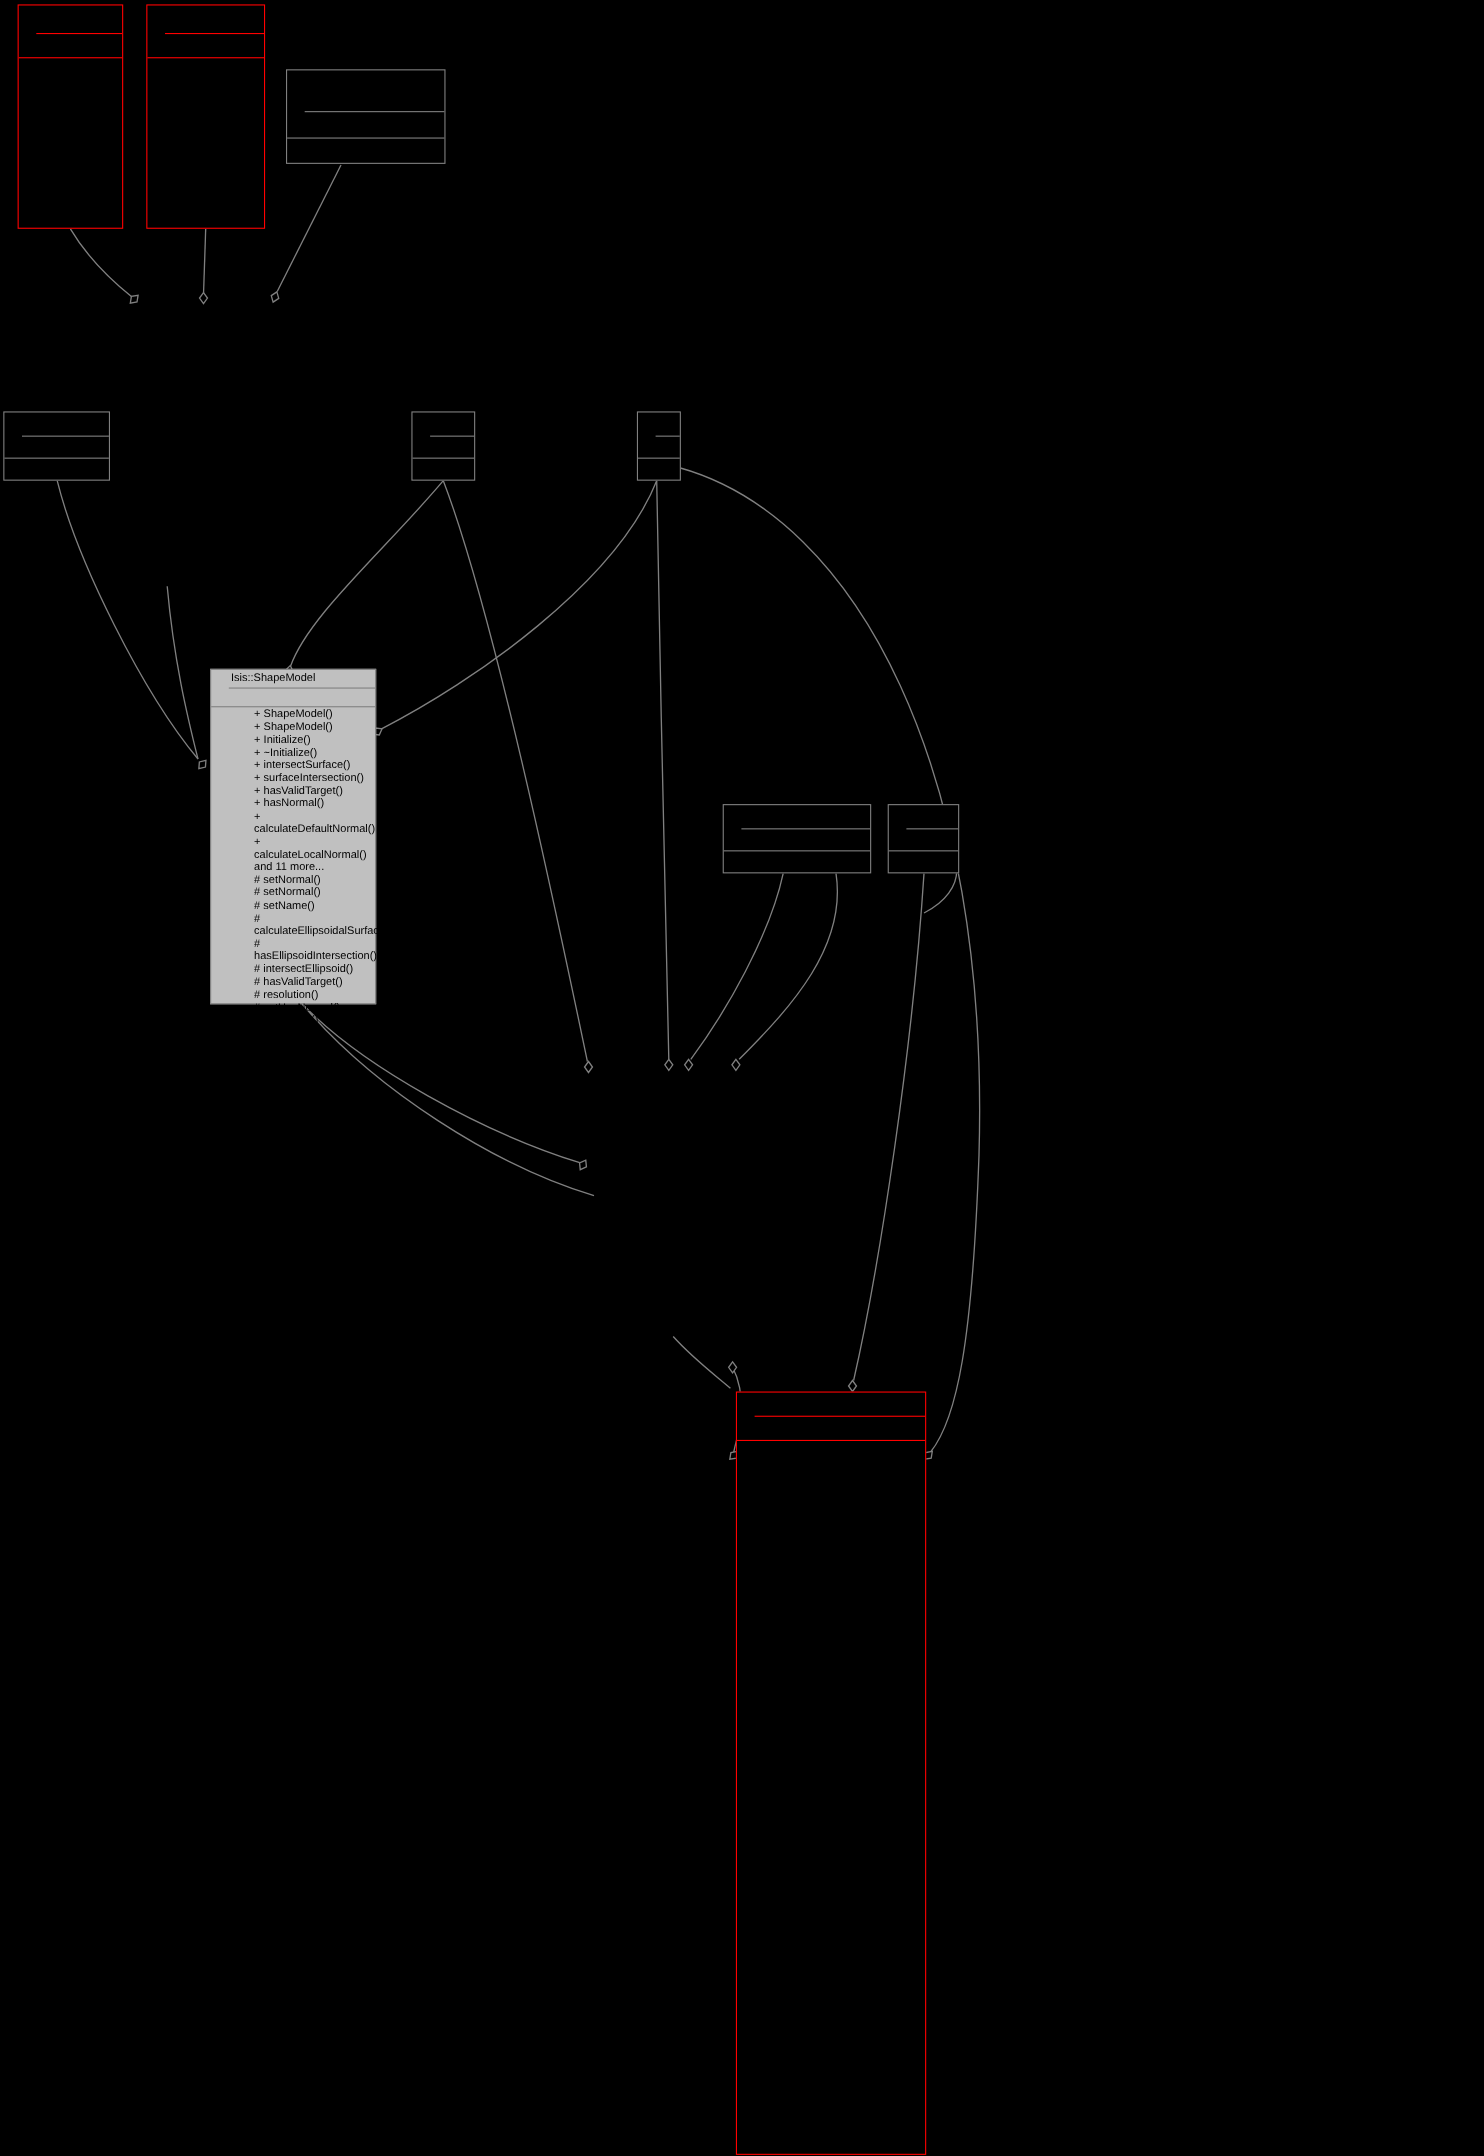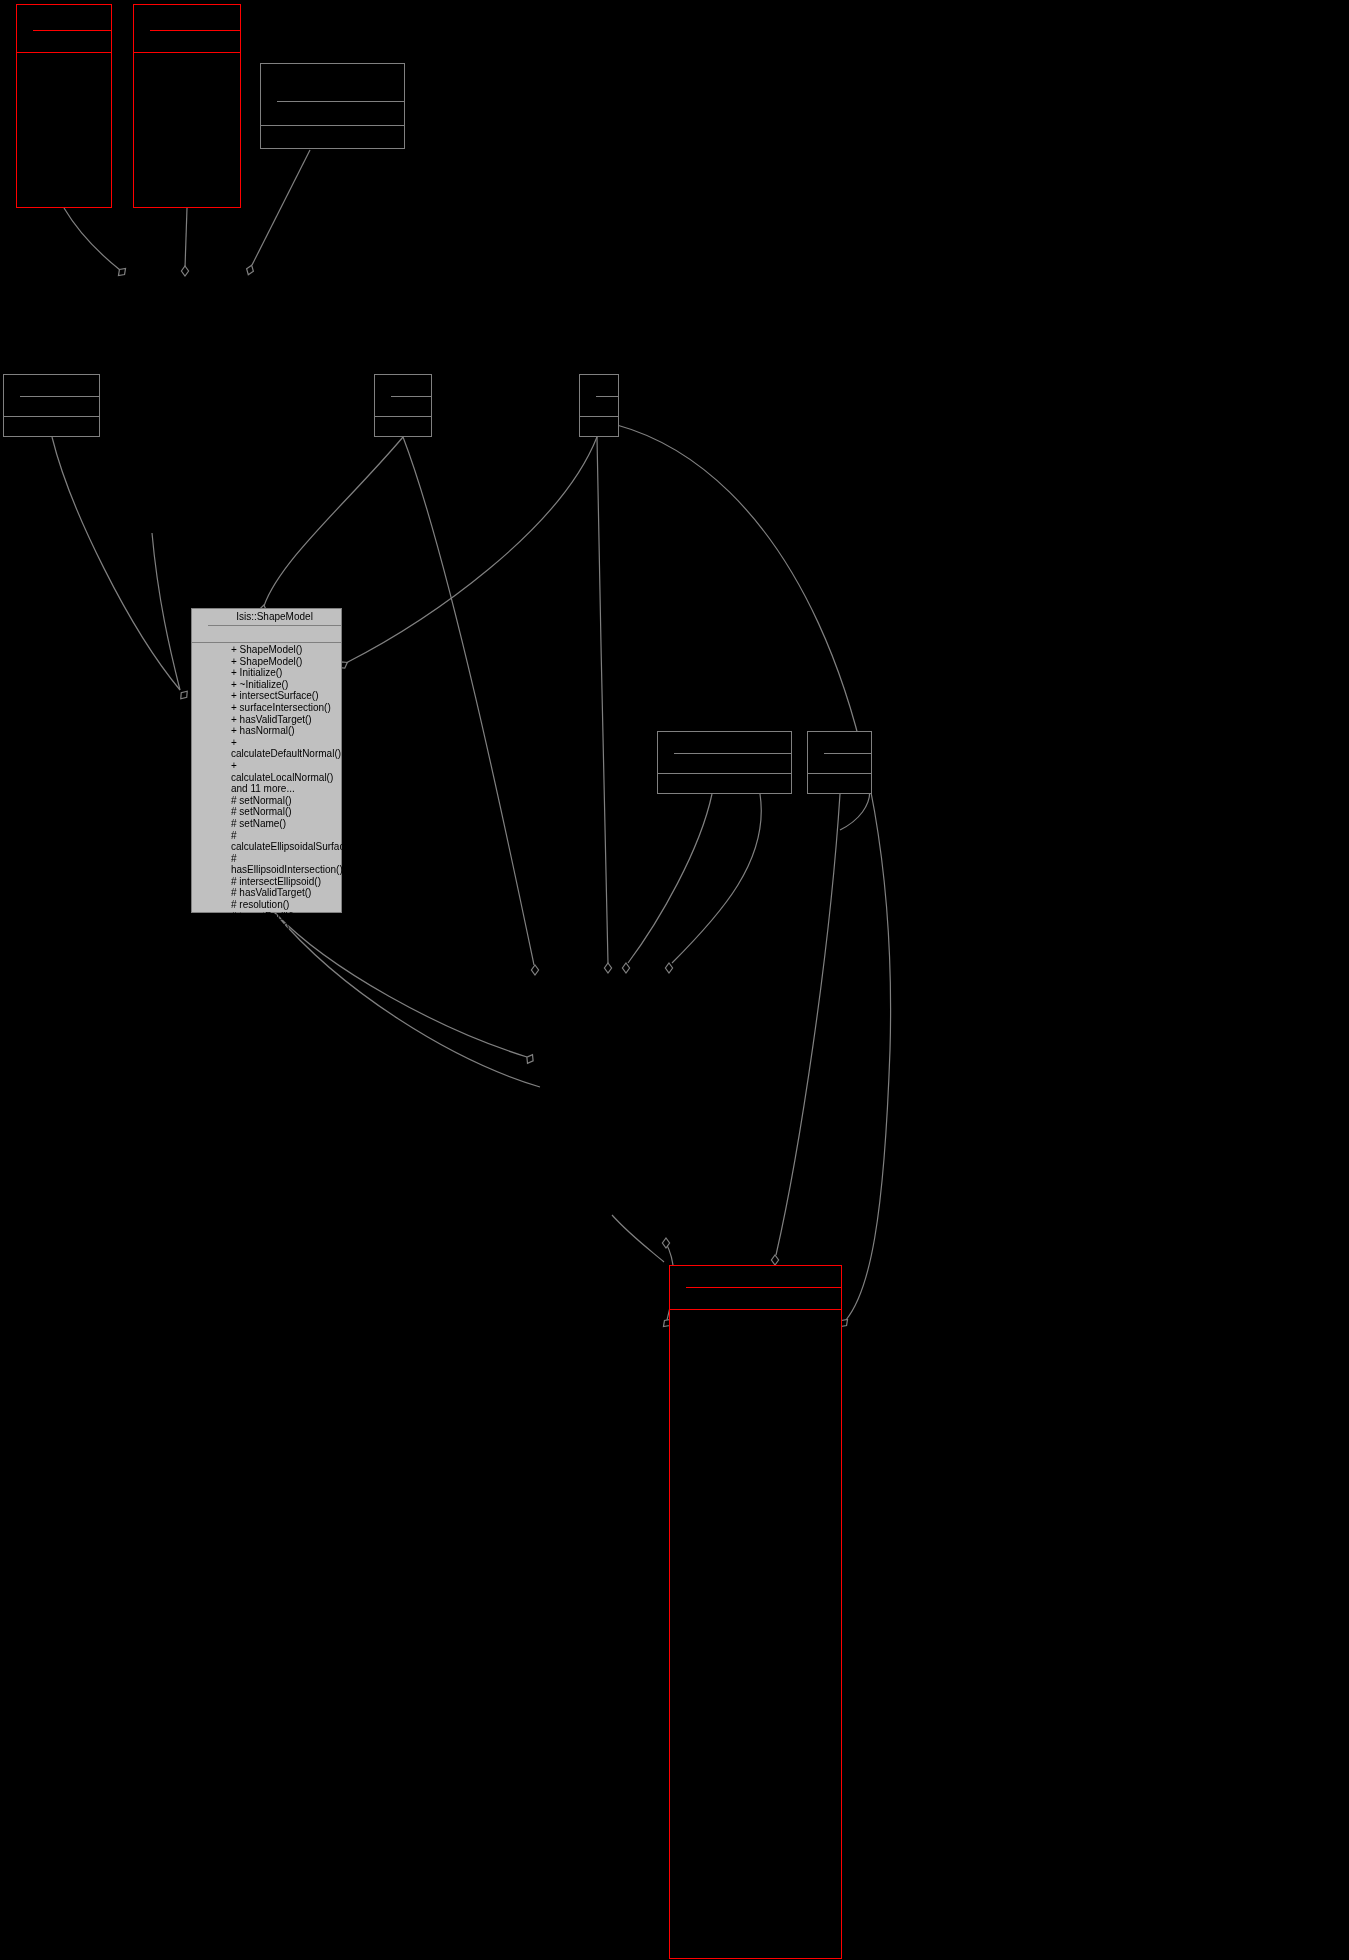--- a/index.html
+++ b/index.html
@@ -30,21 +30,21 @@
     background: #000000;
   }
   .node.red {
     border-color: #ff0000;
   }
   .node.filled {
     background: #c0c0c0;
   }
   .node .title {
     box-sizing: border-box;
-    text-align: center;
+    text-align: left;
     font-size: 10px;
     line-height: 13px;
     color: #000000;
     padding: 1px 2px;
     border-bottom: 1px solid #808080;
     white-space: nowrap;
     overflow: hidden;
     margin-left: 16px;
   }
   .node.red .title {
@@ -169,21 +169,21 @@
           <div>+ calculateLocalNormal()</div>
           <div>and 11 more...</div>
           <div># setNormal()</div>
           <div># setNormal()</div>
           <div># setName()</div>
           <div># calculateEllipsoidalSurfaceNormal()</div>
           <div># hasEllipsoidIntersection()</div>
           <div># intersectEllipsoid()</div>
           <div># hasValidTarget()</div>
           <div># resolution()</div>
-          <div># targetRadii()</div>
+          <div># setHasNormal()</div>
           <div># resolution()</div>
         </div>
       </div>
       <div class="node" style="left: 657px; top: 731px; width: 135px; height: 63px;">
         <div class="title" style="height: 22px;"></div>
         <div class="attrs" style="height: 20px;"></div>
         <div class="ops"></div>
       </div>
       <div class="node" style="left: 807px; top: 731px; width: 65px; height: 63px;">
         <div class="title" style="height: 22px;"></div>

